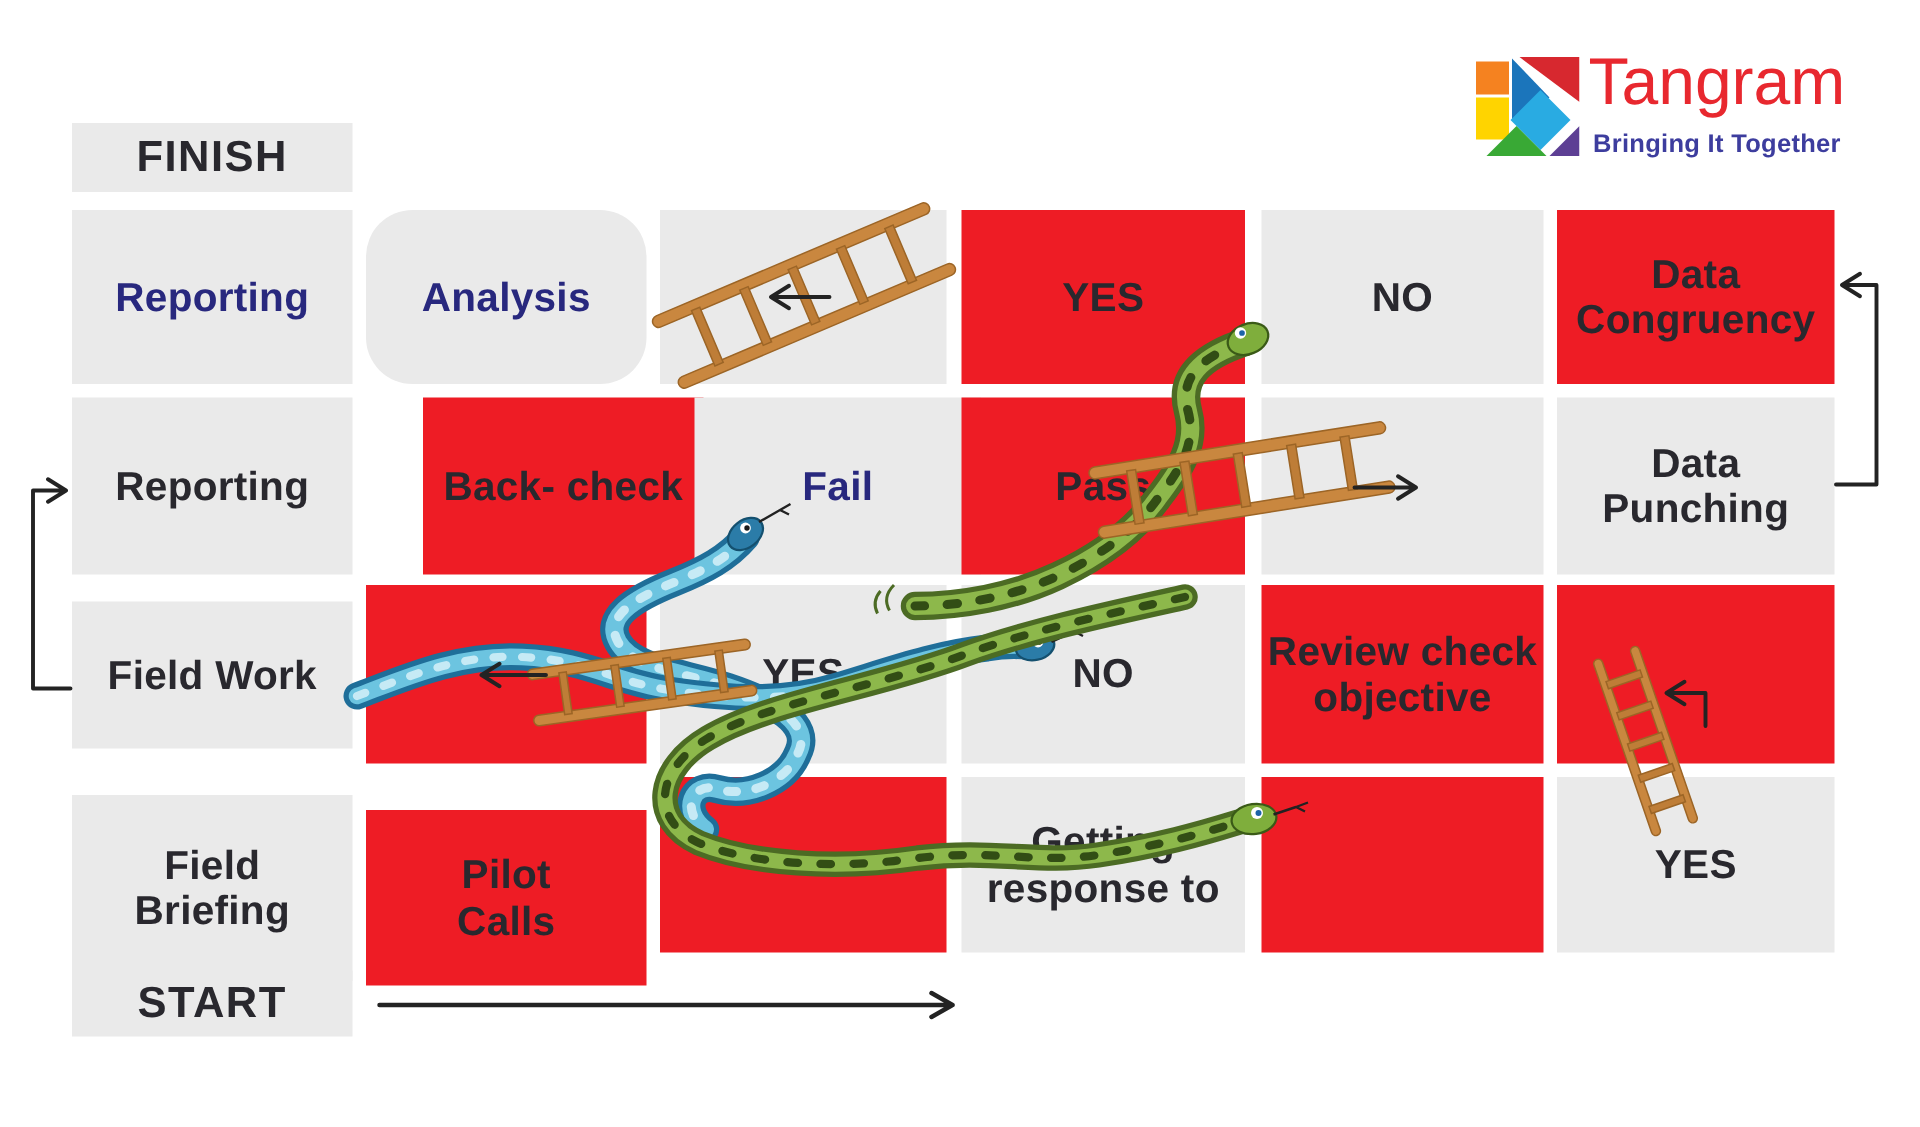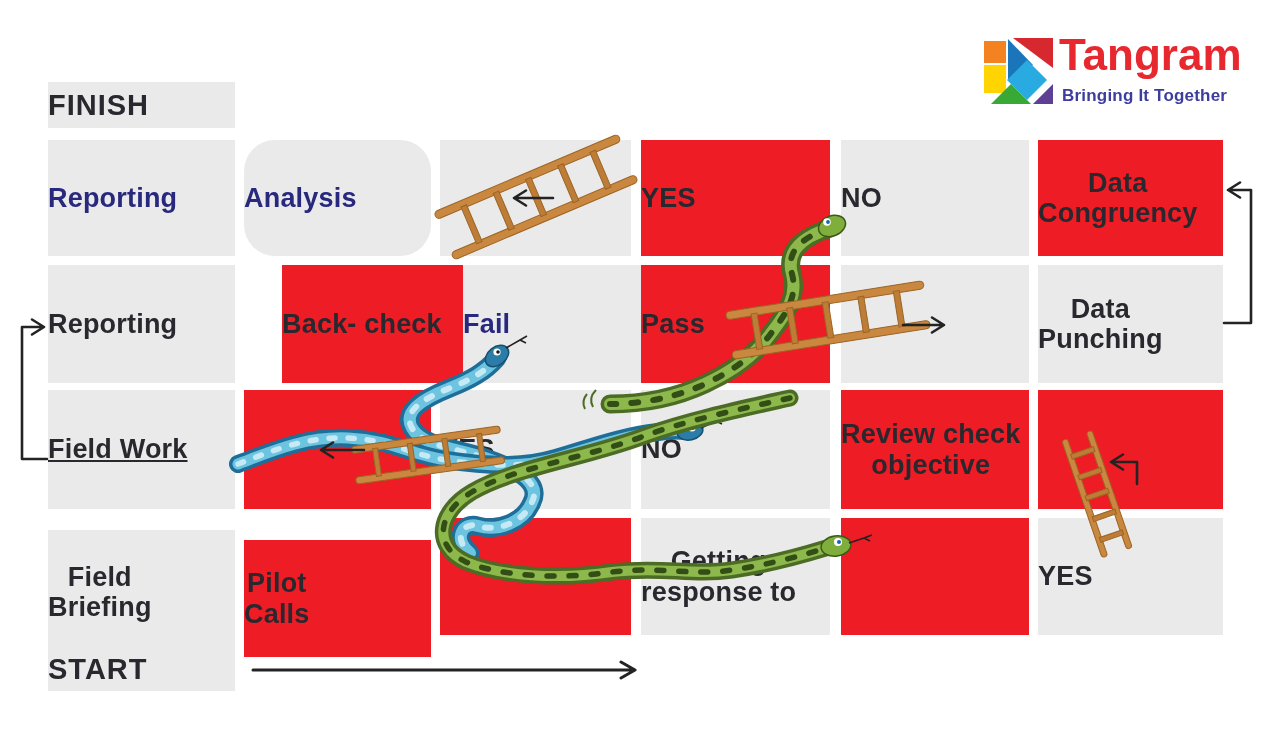--- a/index.html
+++ b/index.html
@@ -1,34 +1,34 @@
 <!DOCTYPE html>
 <html><head>
 <meta charset="utf-8">
 <style>
   html,body{margin:0;padding:0;background:#ffffff;}
   #stage{
     position:relative;width:1280px;height:751px;background:#ffffff;overflow:hidden;
     font-family:"Liberation Sans", sans-serif;
   }
   .cell{
-    position:absolute;display:flex;align-items:center;
+    position:absolute;display:flex;align-items:center;justify-content:center;
     text-align:center;font-weight:700;font-size:27px;line-height:1.12;
     white-space:pre-line;letter-spacing:0.2px;
   }
   .cell.grey{background:#EAEAEA;}
   .cell.red{background:#EE1C25;}
   .cell.black{color:#29282E;}
   .cell.navy{color:#28287E;}
   .cell.endpoint{font-size:29px;letter-spacing:1px;}
   #overlay{position:absolute;left:0;top:0;pointer-events:none;}
   #logo{position:absolute;left:983px;top:36px;width:250px;height:80px;}
   #logo .mark{position:absolute;left:0;top:2px;width:70px;height:67px;}
   #logo .brand{
-    position:absolute;left:76px;top:-6px;font-size:44px;font-weight:700;
+    position:absolute;left:76px;top:-6px;font-size:44px;font-weight:400;
     color:#E8282F;letter-spacing:0px;font-family:"Liberation Sans",sans-serif;
   }
   #logo .tagline{
     position:absolute;left:79px;top:50px;font-size:17px;font-weight:700;
     color:#3D3D9E;letter-spacing:0.2px;
   }
 </style>
 </head>
 <body>
 
@@ -43,21 +43,21 @@
       <div class="cell grey black" style="left: 841px; top: 140px; width: 188px; height: 116px;"><span>NO</span></div>
       <div class="cell red black" style="left: 1038px; top: 140px; width: 185px; height: 116px;"><span>Data
 Congruency</span></div>
       <div class="cell grey black" style="left: 48px; top: 265px; width: 187px; height: 118px;"><span>Reporting</span></div>
       <div class="cell red black" style="left: 244px; top: 265px; width: 187px; height: 118px; margin-left: 38px;"><span>Back- check</span></div>
       <div class="cell grey navy" style="left: 440px; top: 265px; width: 191px; height: 118px; margin-left: 23px;"><span>Fail</span></div>
       <div class="cell red black" style="left: 641px; top: 265px; width: 189px; height: 118px;"><span>Pass</span></div>
       <div class="cell grey black" style="left: 841px; top: 265px; width: 188px; height: 118px;"></div>
       <div class="cell grey black" style="left: 1038px; top: 265px; width: 185px; height: 118px;"><span>Data
 Punching</span></div>
-      <div class="cell grey black" style="left: 48px; top: 390px; width: 187px; height: 119px; text-decoration: underline;"><span>Field Work</span></div>
+      <div class="cell grey black" style="left: 48px; top: 401px; width: 187px; height: 98px;"><span>Field Work</span></div>
       <div class="cell red black" style="left: 244px; top: 390px; width: 187px; height: 119px;"></div>
       <div class="cell grey black" style="left: 440px; top: 390px; width: 191px; height: 119px;"><span>YES</span></div>
       <div class="cell grey black" style="left: 641px; top: 390px; width: 189px; height: 119px;"><span>NO</span></div>
       <div class="cell red black" style="left: 841px; top: 390px; width: 188px; height: 119px;"><span>Review check
 objective</span></div>
       <div class="cell red black" style="left: 1038px; top: 390px; width: 185px; height: 119px;"></div>
       <div class="cell grey black" style="left: 48px; top: 530px; width: 187px; height: 124px;"><span>Field
 Briefing</span></div>
       <div class="cell red black" style="left: 244px; top: 540px; width: 187px; height: 117px;"><span>Pilot
 Calls</span></div>

